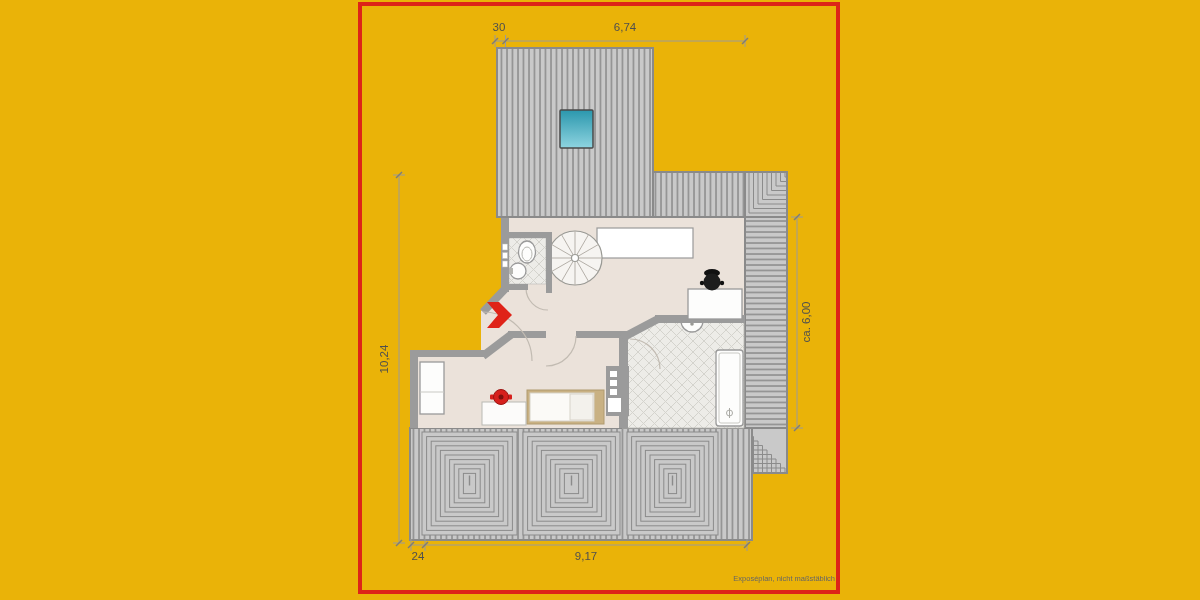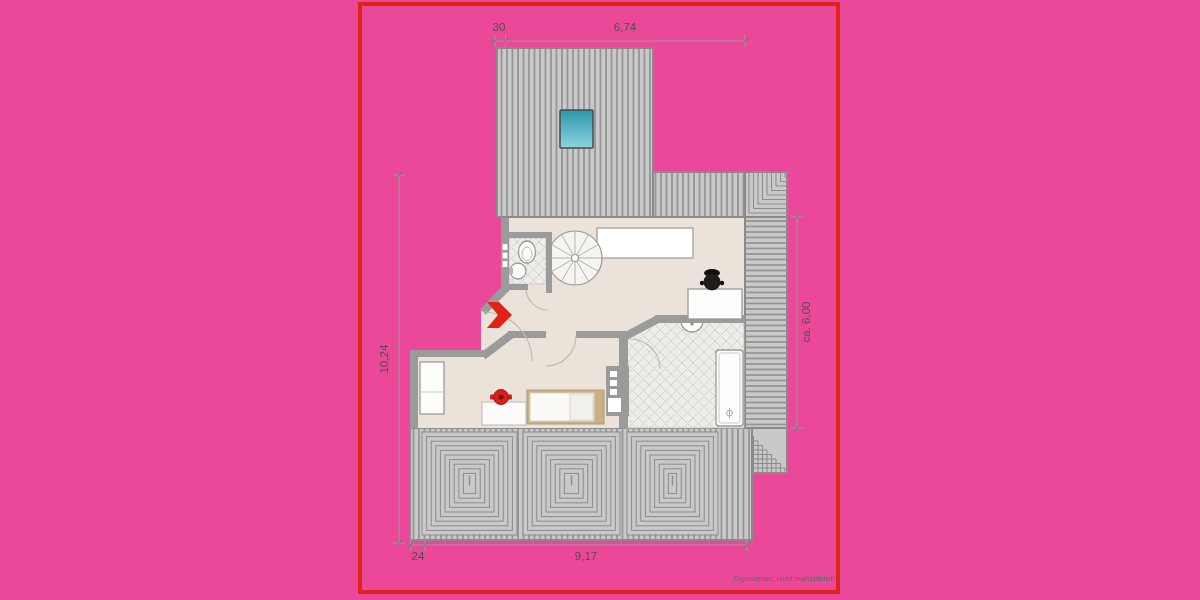--- a/index.html
+++ b/index.html
@@ -1,16 +1,16 @@
 <!DOCTYPE html>
 <html><head>
 <meta charset="utf-8">
 <style>
   html,body{margin:0;padding:0;background:#ffffff;}
-  .page{position:relative;width:1200px;height:600px;background:#ec4899;overflow:hidden;
+  .page{position:relative;width:1200px;height:600px;background:#eab308;overflow:hidden;
         font-family:"Liberation Sans", sans-serif;}
   .red-frame{position:absolute;left:358px;top:2px;width:482px;height:592px;
              border:4px solid #dd2418;box-sizing:border-box;background:transparent;}
   svg{position:absolute;left:0;top:0;}
   text{font-family:"Liberation Sans", sans-serif;fill:#4f4f4f;font-size:11.5px;}
   .dim-line{stroke:#9a9a9a;stroke-width:1;}
   .dim-tick{stroke:#7c7c7c;stroke-width:1.4;}
   .arc{stroke:#c2bbb2;stroke-width:1.2;fill:none;}
   .wall{fill:#9b9b9b;}
   .wall-ln{stroke:#9b9b9b;stroke-width:8;stroke-linecap:butt;}

